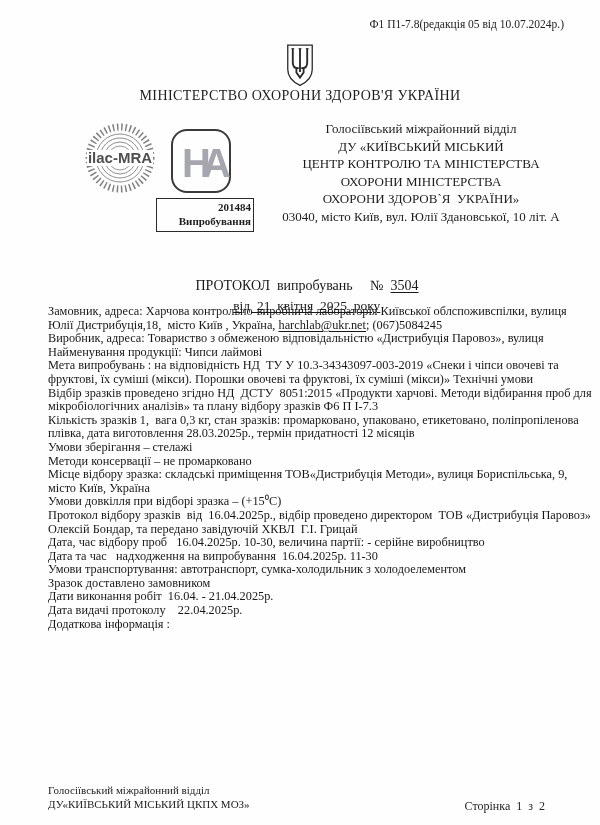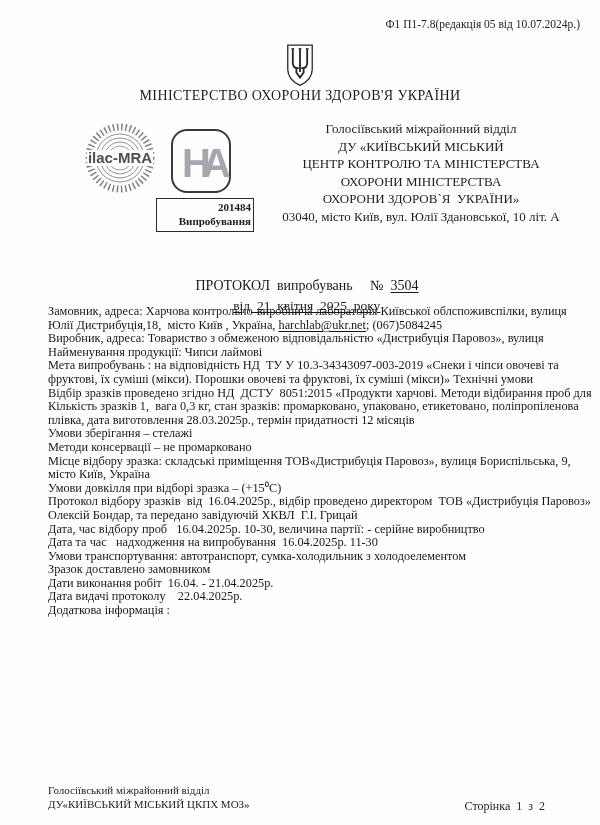--- a/index.html
+++ b/index.html
@@ -8,21 +8,21 @@
     width:600px;height:825px;
     margin:0 auto;
     background:#fefefe;
     overflow:hidden;
     font-family:"Liberation Serif", serif;
     color:#1b1b1b;
   }
   .abs{position:absolute;}
   .pre{white-space:pre;}
   
-  .form-ref{top:18px;right:20px;font-size:11.5px;color:#222;}
+  .form-ref{top:18px;right:36px;font-size:11.5px;color:#222;}
   
   .emblem{top:42px;left:50%;transform:translateX(-50%);width:36px;height:48px;}
   .ministry{top:88px;left:0;right:0;text-align:center;font-size:14px;letter-spacing:.4px;color:#1e1e1e;}
   
   .ilac{top:120px;left:83px;width:74px;height:76px;}
   .naau{top:128px;left:170px;width:62px;height:66px;}
   .naau-box{
     top:198px;left:156px;width:92px;
     border:1.3px solid #2a2a2a;
     text-align:right;padding:2px 2px 3px;
@@ -107,25 +107,26 @@
   </div>
 
   <div class="abs body-text">
     <div class="line">Замовник, адреса: Харчова контрольно-виробнича лабораторія Київської облспоживспілки, вулиця</div>
     <div class="line"><span>Юлії Дистрибуція,18,  місто Київ , Україна, </span><span class="u">harchlab@ukr.net</span><span>; (067)5084245</span></div>
     <div class="line">Виробник, адреса: Товариство з обмеженою відповідальністю «Дистрибуція Паровоз», вулиця</div>
     <div class="line">Найменування продукції: Чипси лаймові</div>
     <div class="line">Мета випробувань : на відповідність НД  ТУ У 10.3-34343097-003-2019 «Снеки і чіпси овочеві та</div>
     <div class="line">фруктові, їх суміші (мікси). Порошки овочеві та фруктові, їх суміші (мікси)» Технічні умови</div>
     <div class="line">Відбір зразків проведено згідно НД  ДСТУ  8051:2015 «Продукти харчові. Методи відбирання проб для</div>
+    <div class="line">мікробіологічних аналізів» та плану відбору зразків Ф6 П І-7.3</div>
     <div class="line">Кількість зразків 1,  вага 0,3 кг, стан зразків: промарковано, упаковано, етикетовано, поліпропіленова</div>
     <div class="line">плівка, дата виготовлення 28.03.2025р., термін придатності 12 місяців</div>
     <div class="line">Умови зберігання – стелажі</div>
     <div class="line">Методи консервації – не промарковано</div>
-    <div class="line">Місце відбору зразка: складські приміщення ТОВ«Дистрибуція Паровоз», вулиця Бориспільська, 9,</div>
+    <div class="line">Місце відбору зразка: складські приміщення ТОВ«Дистрибуція Методи», вулиця Бориспільська, 9,</div>
     <div class="line">місто Київ, Україна</div>
     <div class="line">Умови довкілля при відборі зразка – (+15⁰С)</div>
     <div class="line">Протокол відбору зразків  від  16.04.2025р., відбір проведено директором  ТОВ «Дистрибуція Паровоз»</div>
     <div class="line">Олексій Бондар, та передано завідуючій ХКВЛ  Г.І. Грицай</div>
     <div class="line">Дата, час відбору проб   16.04.2025р. 10-30, величина партії: - серійне виробництво</div>
     <div class="line">Дата та час   надходження на випробування  16.04.2025р. 11-30</div>
     <div class="line">Умови транспортування: автотранспорт, сумка-холодильник з холодоелементом</div>
     <div class="line">Зразок доставлено замовником</div>
     <div class="line">Дати виконання робіт  16.04. - 21.04.2025р.</div>
     <div class="line">Дата видачі протоколу    22.04.2025р.</div>

